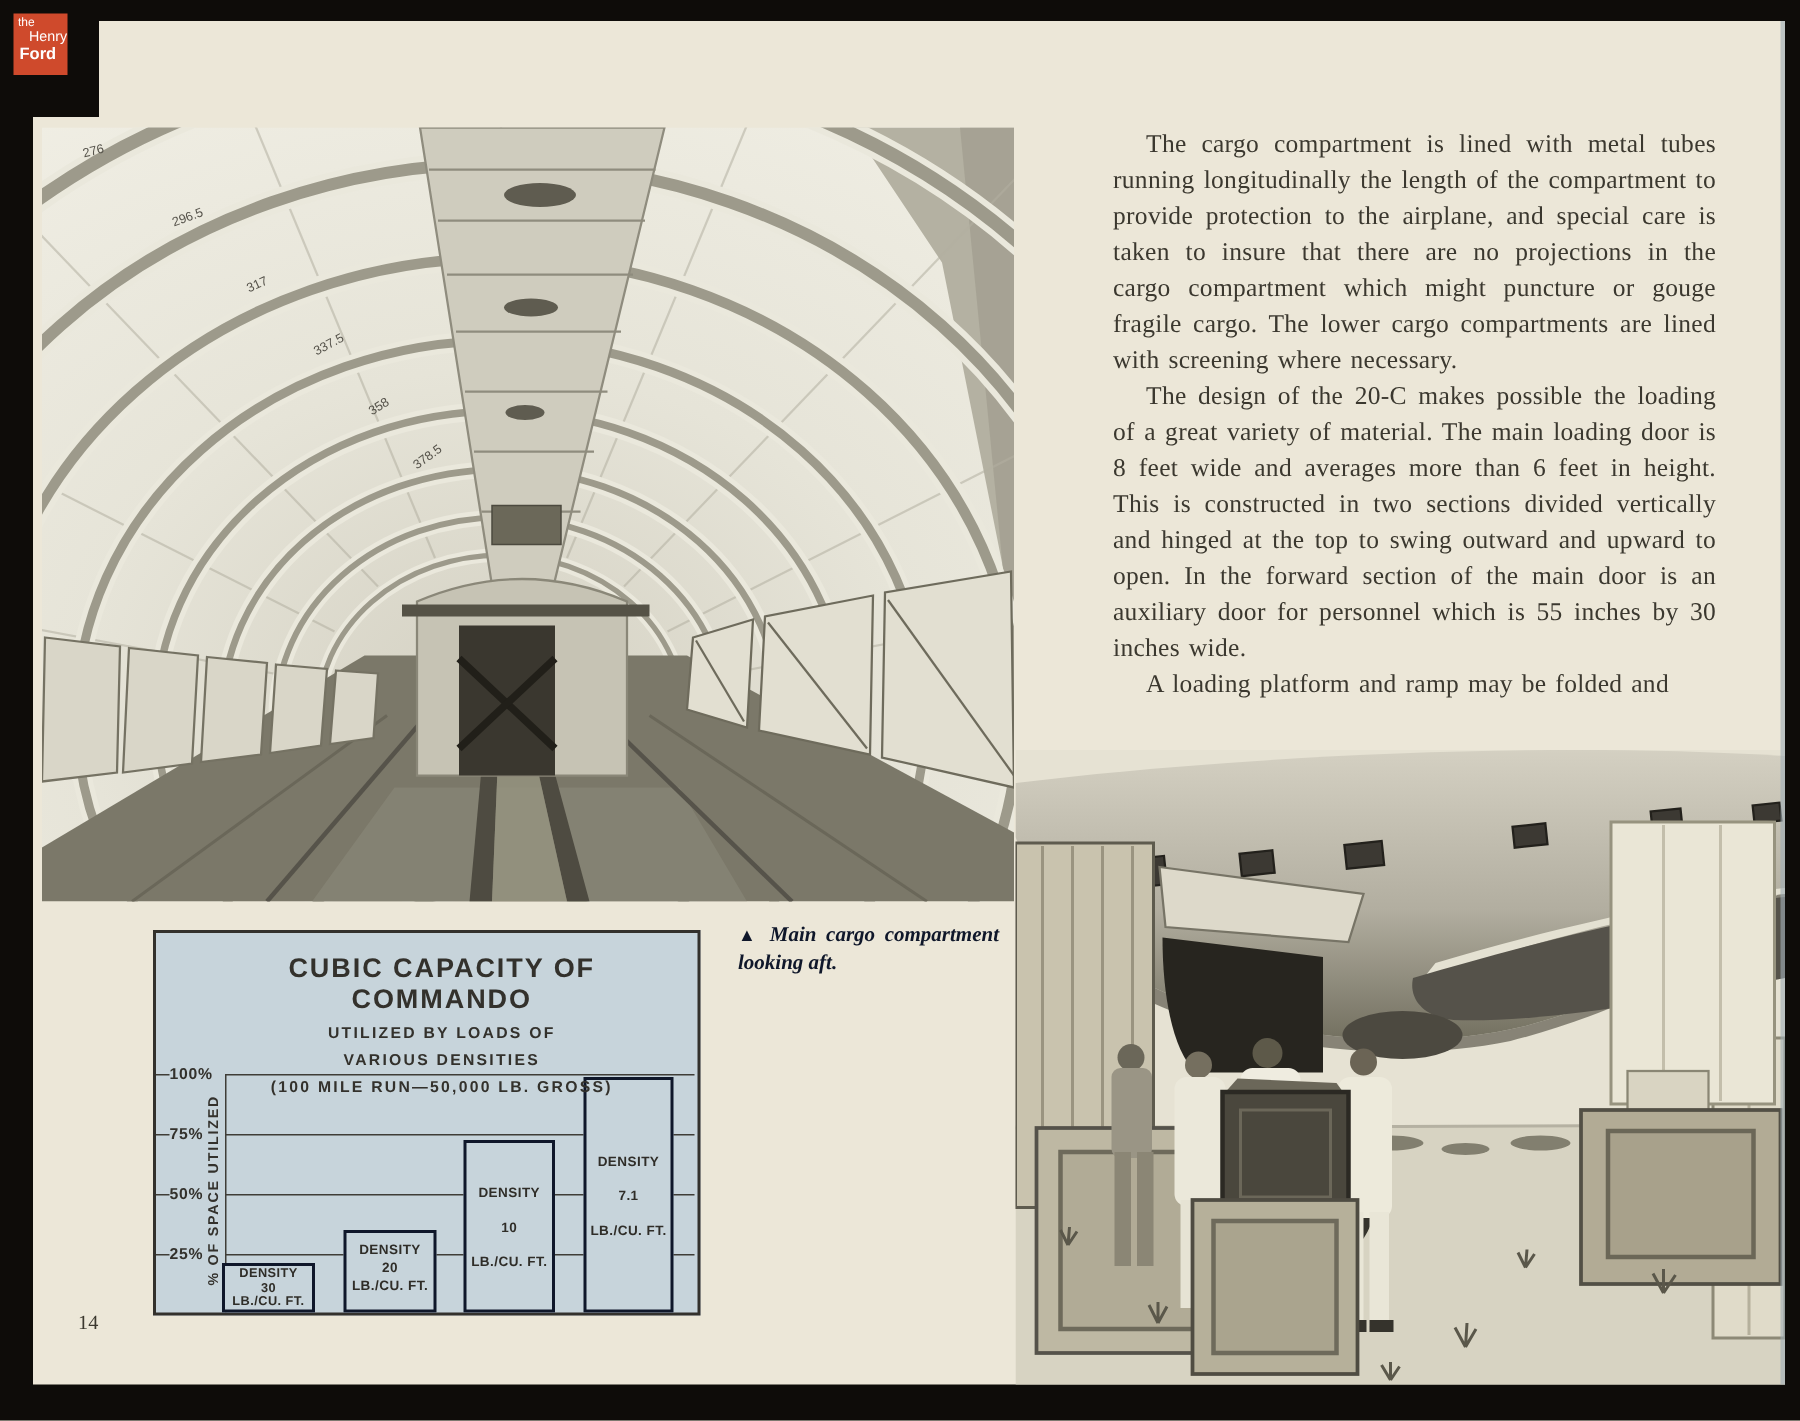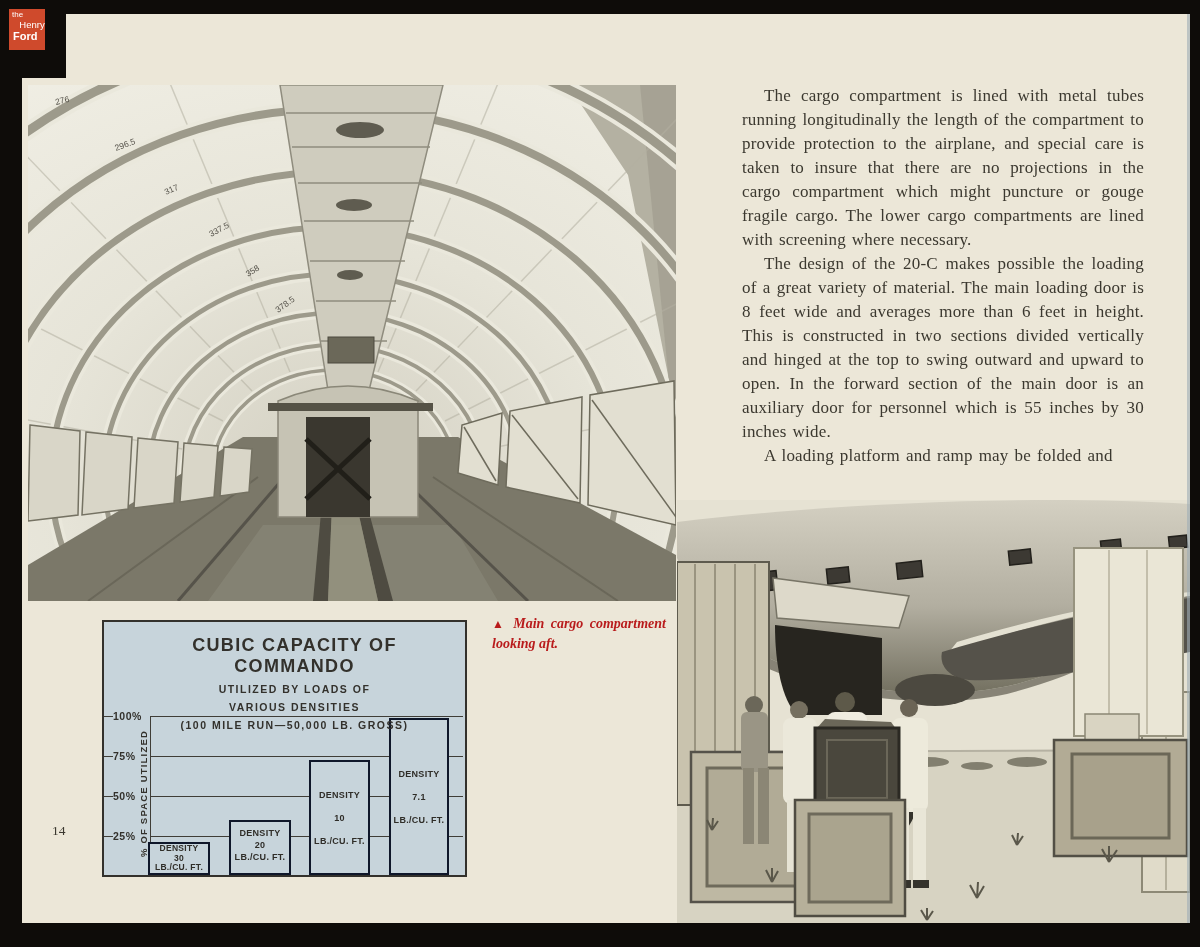--- a/index.html
+++ b/index.html
@@ -17,21 +17,21 @@
   figure{margin:0;position:absolute;}
   .photo-interior{left:6px;top:71px;width:648px;height:516px;}
   .photo-loading{left:655px;top:486px;width:513px;height:423px;}
   figure svg{display:block;width:100%;height:100%;}
 
   .article{position:absolute;left:700px;top:70px;width:402px;color:#3b382f;margin-left:20px;}
   .article p{margin:0;font-size:17px;line-height:24px;text-align:justify;text-indent:22px;
              letter-spacing:.2px;word-spacing:1.5px;}
   .article p + p{margin-top:0px;}
 
-  .captions{position:absolute;left:470px;top:600px;width:174px;color:#b91c1c;}
+  .captions{position:absolute;left:470px;top:600px;width:174px;color:#0f172a;}
   .cap{margin:0;font-size:14px;line-height:19px;font-weight:bold;font-style:italic;text-align:justify;}
   .cap.c2{margin-top:24px;}
   .cap.c3{margin-top:30px;}
   .cap .arrow{font-style:normal;font-size:12px;}
 
   .chart{position:absolute;left:80px;top:606px;width:365px;height:257px;box-sizing:border-box;
          background:#c7d4db;border:2.5px solid #33312c;
          font-family:"Liberation Sans",sans-serif;color:#33312c;}
   .chart-title{position:absolute;top:13px;left:30px;right:10px;text-align:center;font-weight:bold;}
   .chart-title .t1{font-size:18px;letter-spacing:1.3px;}
@@ -46,21 +46,21 @@
           transform:rotate(-90deg);font-size:9.5px;font-weight:bold;letter-spacing:1.2px;}
   .bar{position:absolute;bottom:0;box-sizing:border-box;background:#c7d4db;border:2px solid #0f172a;
        display:flex;flex-direction:column;justify-content:center;align-items:center;text-align:center;
        font-weight:bold;color:#2f2d28;}
   .bar span{display:block;line-height:10px;font-size:9px;letter-spacing:.3px;}
   .b0{left:44px;width:62px;} .b0 span{font-size:8.5px;line-height:9.5px;}
   .b1{left:125px;width:62px;justify-content:flex-start;padding-top:5px;} .b1 span{line-height:12px;}
   .b2{left:205px;width:61px;gap:13px;}
   .b3{left:285px;width:60px;gap:13px;}
 
-  .pagenum{position:absolute;left:30px;top:809px;font-size:13.5px;color:#3b382f;}
+  .pagenum{position:absolute;left:30px;top:860px;font-size:13.5px;color:#3b382f;}
 </style>
 </head>
 <body>
 
 <div class="page">
 
   <figure class="photo-interior">
     <svg viewBox="0 0 648 516" preserveAspectRatio="none">
       <defs>
         <radialGradient id="gInt" cx="0.47" cy="0.74" r="0.95">

